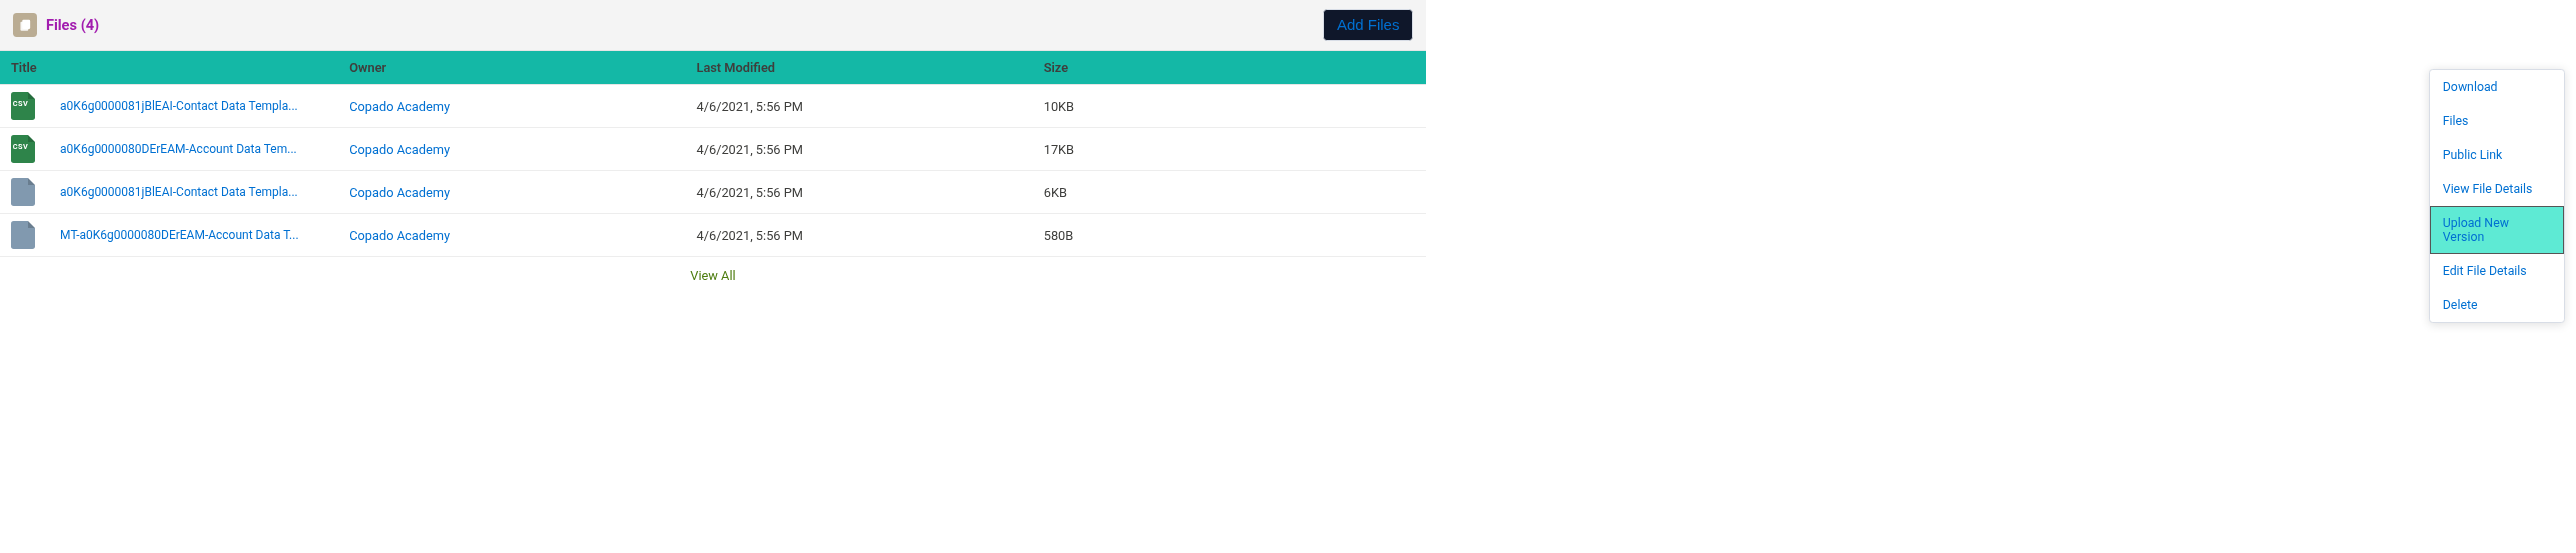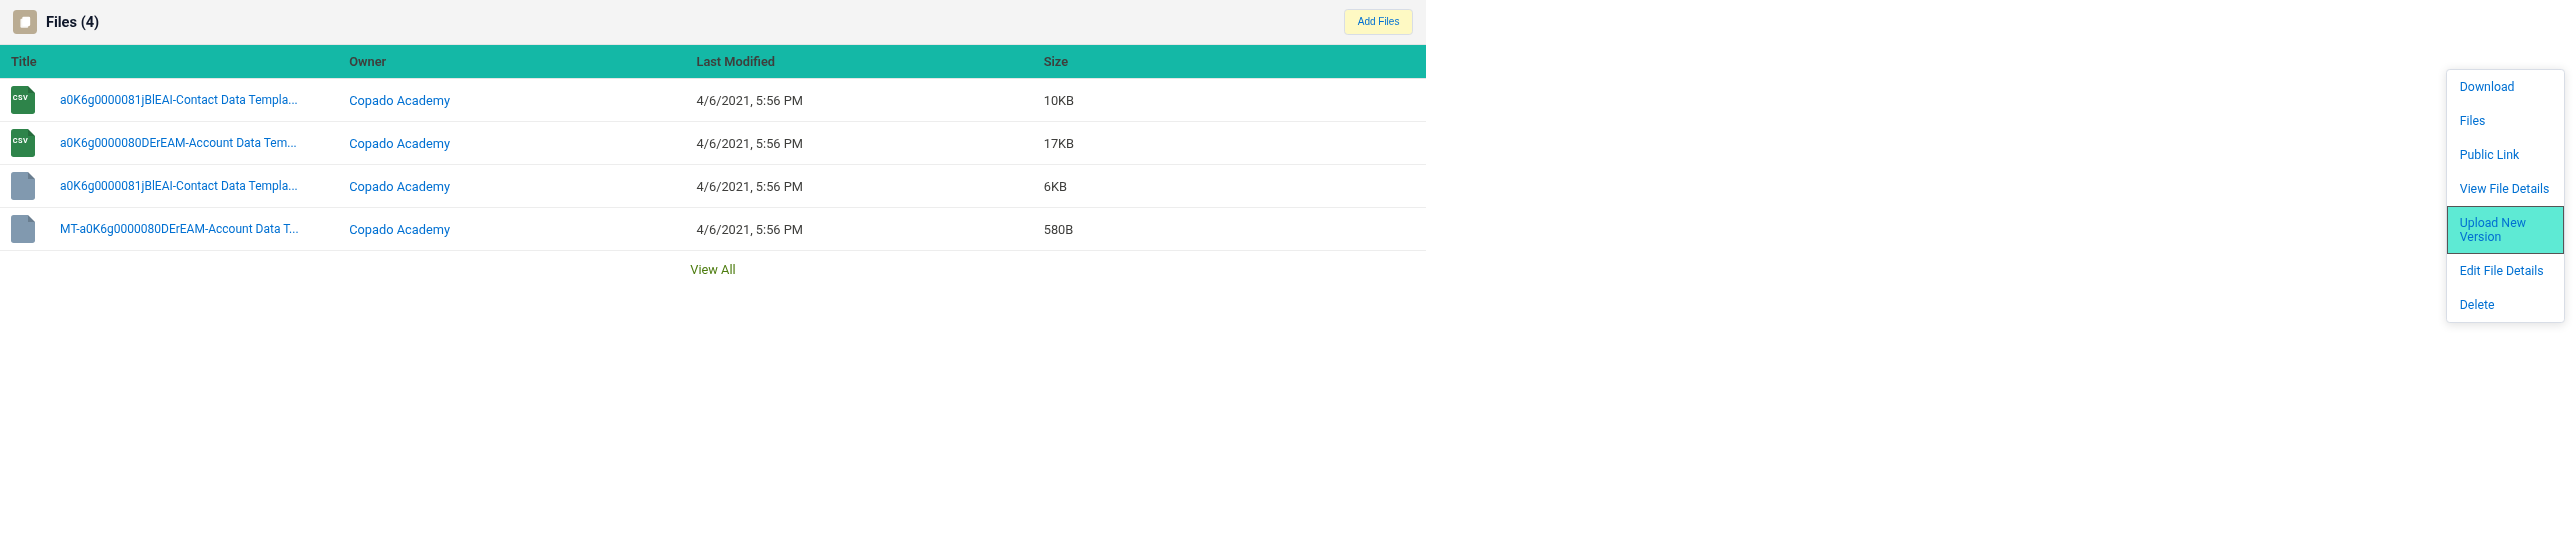--- a/index.html
+++ b/index.html
@@ -24,29 +24,29 @@
     border-radius: 3.7px;
     display: flex;
     align-items: center;
     justify-content: center;
     margin-right: 9.1px;
   }
   .files-icon svg { display: block; }
   .header-title {
     font-weight: 700;
     font-size: 14.6px;
-    color: #0f172a;
+    color: #a21caf;
   }
   .spacer { flex: 1; }
   .btn-add {
-    background: #fef9c3;
+    background: #0f172a;
     border: 0.9px solid #d8dde6;
     border-radius: 3.7px;
     padding: 6.4px 12.8px;
-    font-size: 10px;
+    font-size: 15px;
     color: #0070d2;
     cursor: pointer;
   }
   table {
     width: 100%;
     border-collapse: collapse;
     table-layout: fixed;
   }
   thead th {
     text-align: left;
@@ -96,21 +96,21 @@
     color: #0070d2; font-size: 12px; overflow: hidden; text-overflow: ellipsis; white-space: nowrap;
     max-width: 283px; display: inline-block; cursor: pointer; margin-left: 16px;
   }
   .view-all-row td {
     text-align: center; padding: 11px; color: #4d7c0f; cursor: pointer; border-bottom: none;
   }
   .dropdown {
     position: absolute;
     top: 69px;
     right: 11px;
-    width: 119px;
+    width: 136px;
     background: #fff;
     border: 0.9px solid #d8dde6;
     border-radius: 3.7px;
     box-shadow: 0 1.8px 9.1px rgba(0,0,0,0.12);
     overflow: hidden;
   }
   .dropdown-item {
     padding: 10px 12.8px;
     font-size: 12.3px;
     color: #0070d2;

